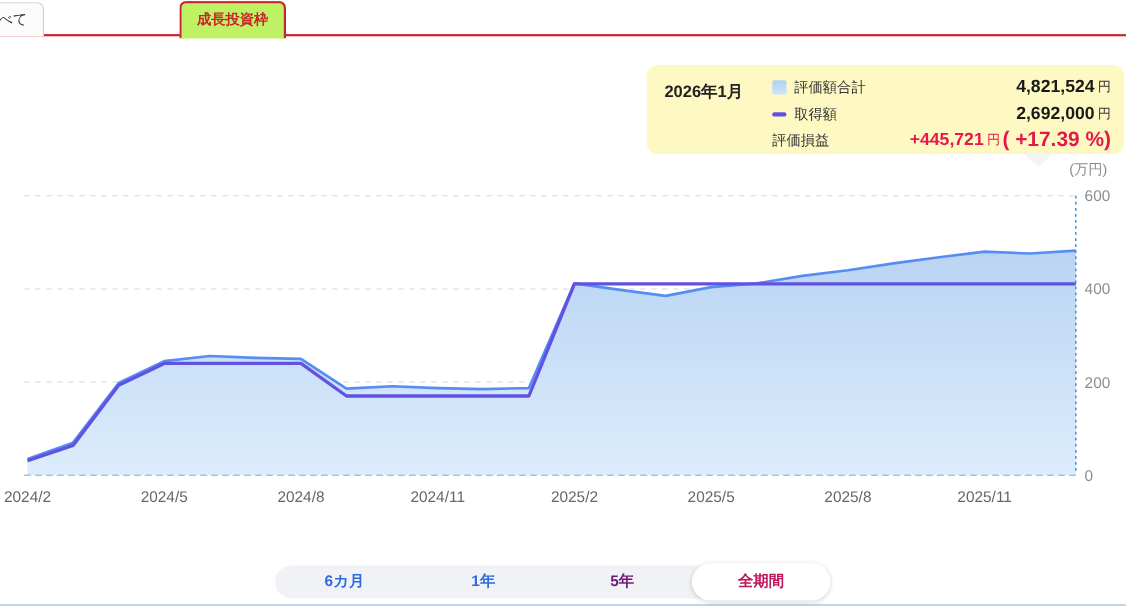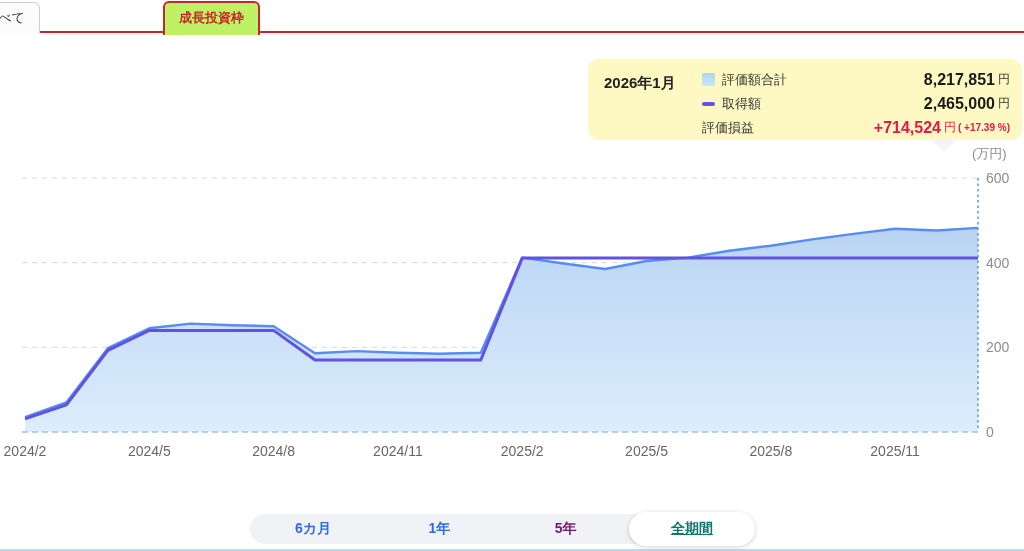--- a/index.html
+++ b/index.html
@@ -26,33 +26,33 @@
   .tt-rows { position:absolute; left:114px; top:10px; width:308px;text-align:right; }
   .tt-row  { display:flex; align-items:center; height:21px; margin-bottom:3px; }
   .sw-area { width:13px; height:13px; border-radius:2px; margin-right:7px;
              background:linear-gradient(#aed2ef,#cfe6fa); }
   .sw-line { width:13px; height:4px; border-radius:2px; margin-right:7px; background:#6152e2; }
   .tt-label { font-size:13px; color:#333; }
   .tt-spacer { flex:1; }
   .tt-val  { font-size:16px; font-weight:bold; color:#1a1a1a; }
   .tt-unit { font-size:12px; color:#333; margin-left:3px; }
   .tt-row.profit .tt-val, .tt-row.profit .tt-unit, .tt-row.profit .tt-extra { color:#e8174b; }
-  .tt-extra { font-size:10px; font-weight:bold; margin-left:2px; }
+  .tt-extra { font-size:19px; font-weight:bold; margin-left:2px; }
 
   
   #chart { position:absolute; left:0; top:0; width:1024px; height:551px; }
 
   
   .periods { position:absolute; left:250px; top:514px; width:505px; height:30px;
              background:#f0f2f6; border-radius:15px; display:flex; z-index:4;text-align:center; }
   .p-opt { flex:1; position:relative; display:flex; align-items:center; justify-content:center;
            font-size:14px; font-weight:bold; cursor:pointer; }
   .p-opt.blue { color:#2e6ae0; }
   .p-opt.dim  { color:#701a75; }
-  .p-opt.sel  { color:#0f766e;text-decoration:underline; }
+  .p-opt.sel  { color:#be185d; }
   .p-opt.sel::before { content:""; position:absolute; left:0; top:-2px; width:100%; height:34px;
                        background:#fff; border-radius:17px; box-shadow:0 1px 5px rgba(0,0,0,.18); }
   .p-opt span { position:relative; z-index:1; }
 
   .bottom-line { position:absolute; left:0; bottom:0; width:1024px; height:2px; background:#bcd7ef; }
 </style>
 </head>
 <body>
 
 <div id="stage">
@@ -94,34 +94,34 @@
     </svg>
 
   <div class="tooltip">
     <div class="caret"></div>
     <div class="tt-date">2026年1月</div>
     <div class="tt-rows">
       <div class="tt-row">
         <span class="sw-area"></span>
         <span class="tt-label">評価額合計</span>
         <span class="tt-spacer"></span>
-        <span class="tt-val">8,217,851</span>
+        <span class="tt-val">4,821,524</span>
         <span class="tt-unit">円</span>
       </div>
       <div class="tt-row">
         <span class="sw-line"></span>
         <span class="tt-label">取得額</span>
         <span class="tt-spacer"></span>
-        <span class="tt-val">2,465,000</span>
+        <span class="tt-val">2,692,000</span>
         <span class="tt-unit">円</span>
       </div>
       <div class="tt-row profit">
         <span class="tt-label">評価損益</span>
         <span class="tt-spacer"></span>
-        <span class="tt-val">+714,524</span>
+        <span class="tt-val">+445,721</span>
         <span class="tt-unit">円</span>
         <span class="tt-extra">( +17.39 %)</span>
       </div>
     </div>
   </div>
 
   <div class="periods">
     <div class="p-opt blue">
         <span>6カ月</span>
       </div>

